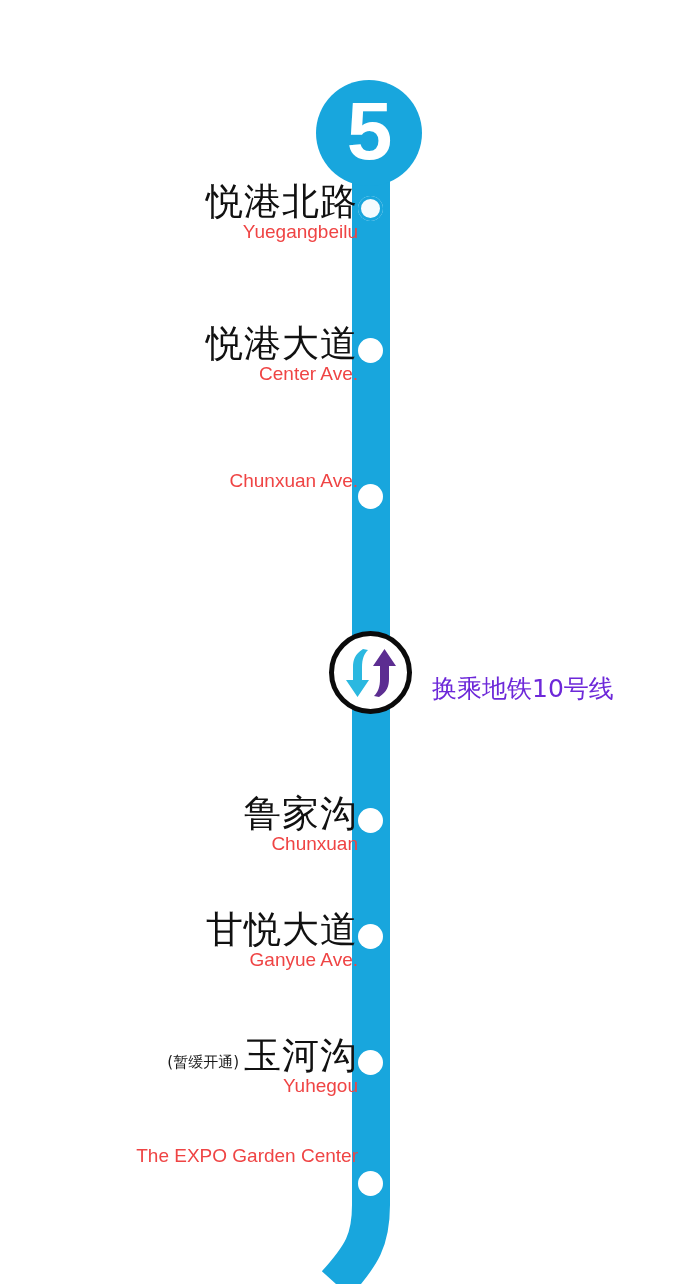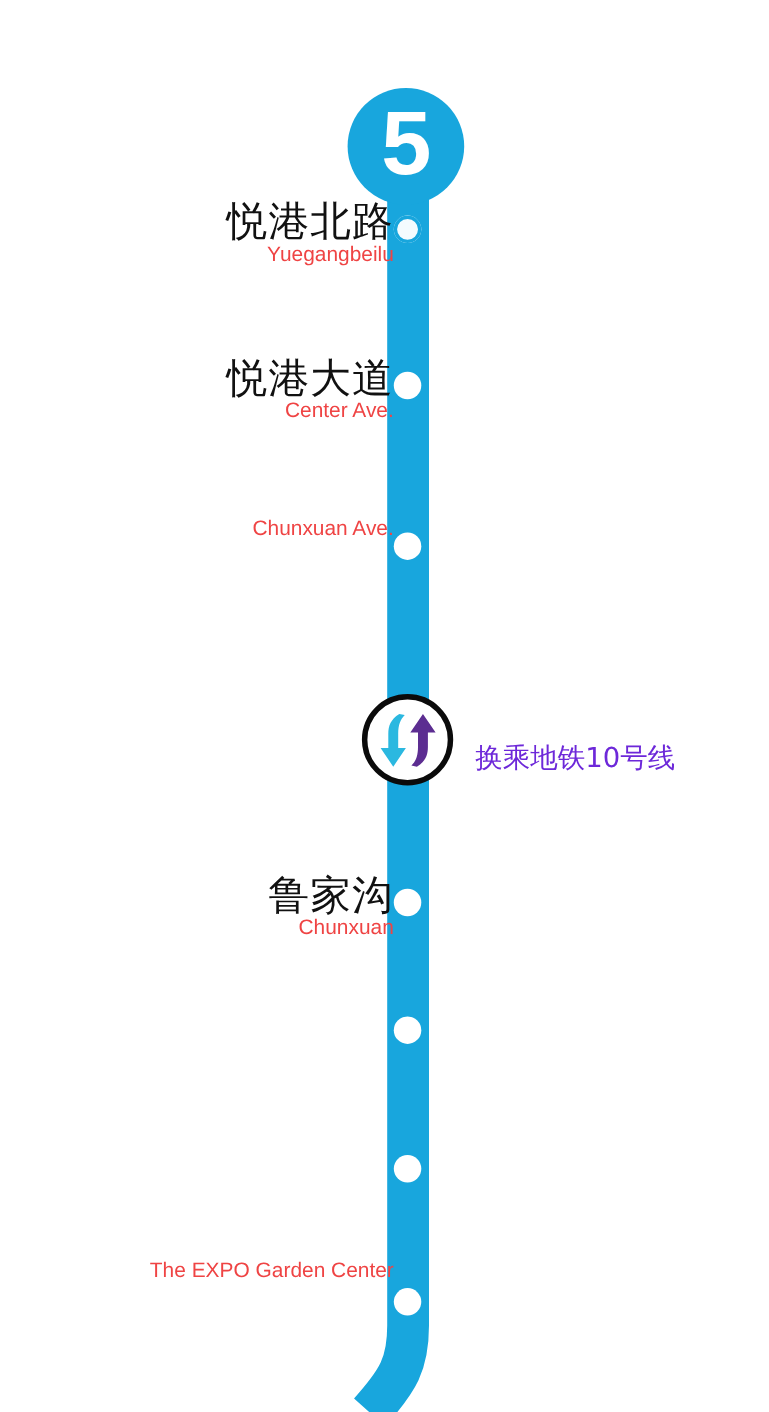--- a/index.html
+++ b/index.html
@@ -205,22 +205,35 @@
   <div class="transfer-note">换乘地铁10号线</div>
 
   <div class="station" style="right:341px; top:794px;margin-left:36px;">
     <div class="st-names">
       <span class="st-cn">鲁家沟</span>
     </div>
     <div class="st-en">Chunxuan</div>
   </div>
   <div class="dot" style="left:358px; top:808px;"></div>
 
+  <div class="station" style="right:341px; top:910px;">
+    <div class="st-names">
+      <span class="st-cn">甘悦大道</span>
+    </div>
+    <div class="st-en">Ganyue Ave.</div>
+  </div>
   <div class="dot" style="left:358px; top:924px;"></div>
 
+  <div class="station" style="right:341px; top:1036px;">
+    <div class="st-names">
+      <span class="st-note">(暂缓开通)</span>
+      <span class="st-cn">玉河沟</span>
+    </div>
+    <div class="st-en">Yuhegou</div>
+  </div>
   <div class="dot" style="left:358px; top:1050px;"></div>
 
   <div class="station" style="right:341px; top:1145px;">
     <div class="st-en">The EXPO Garden Center</div>
   </div>
   <div class="dot" style="left:358px; top:1171px;"></div>
 
 </div>
 
 </body></html>

